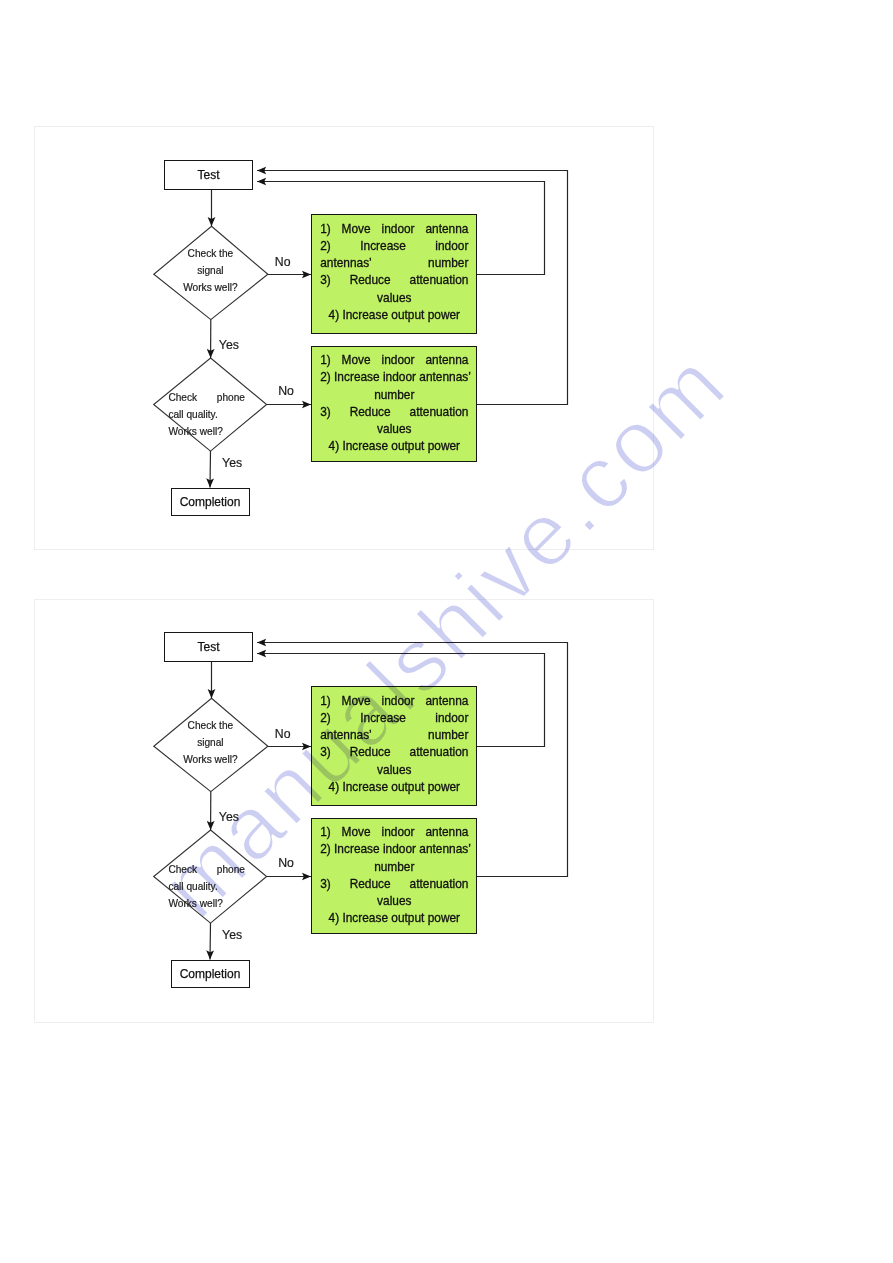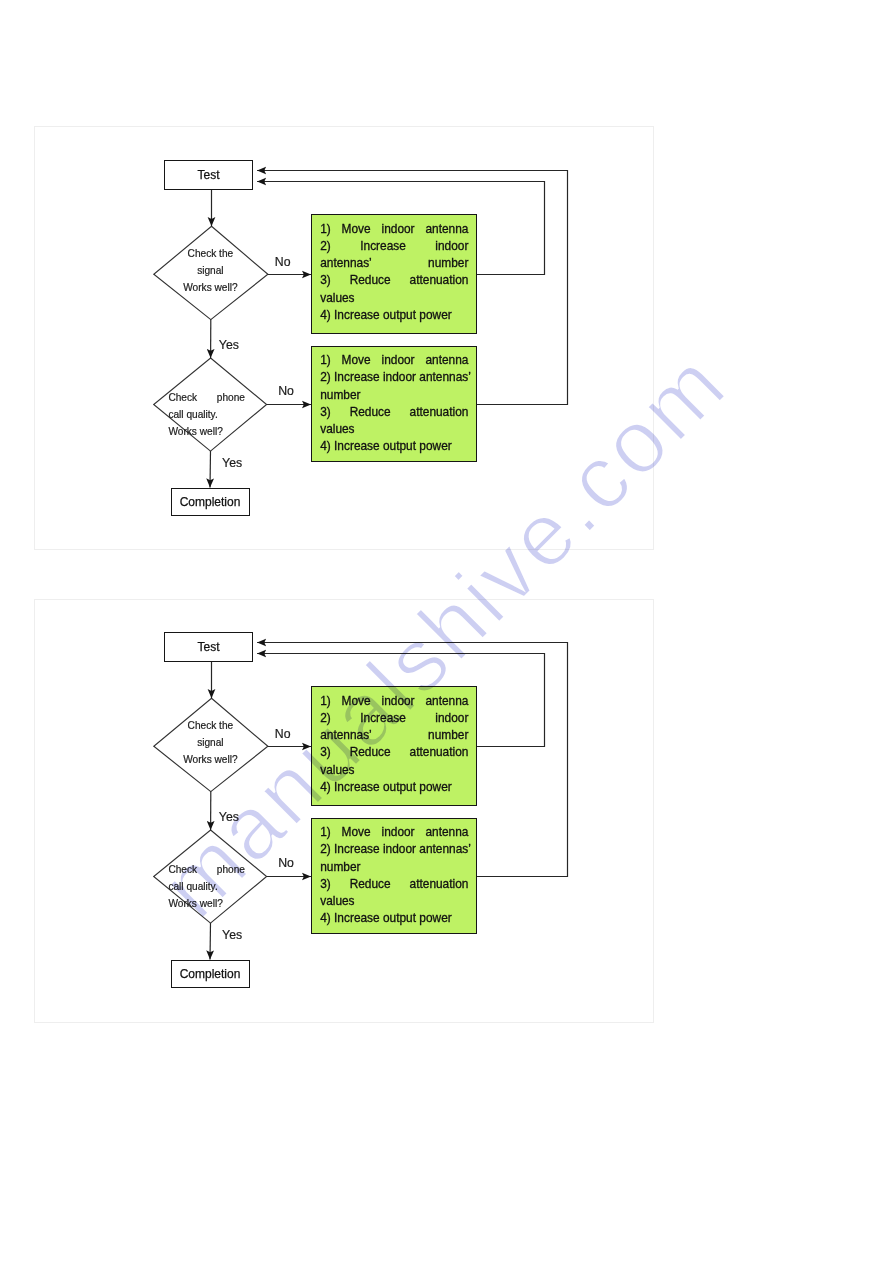--- a/index.html
+++ b/index.html
@@ -22,21 +22,21 @@
   .link{stroke:#262626;stroke-width:1.2;fill:none;}
   .nodetext{font-family:"Liberation Sans",sans-serif;font-size:10.15px;fill:#1c1c1c;
        white-space:pre;stroke:#1c1c1c;stroke-width:0.2px;}
   .edgelabel{font-family:"Liberation Sans",sans-serif;font-size:12.3px;fill:#1c1c1c;
        stroke:#1c1c1c;stroke-width:0.2px;}
 
   .layer-boxes{position:absolute;left:0;top:0;width:893px;height:1263px;z-index:3;}
   .abox{position:absolute;box-sizing:border-box;border:1.7px solid #161616;background:#bef264;
        padding:5.6px 7.6px 0 8.2px;}
   .abox .ln{font-family:"Liberation Sans",sans-serif;font-size:11.9px;color:#111111;
-       line-height:17.25px;text-align:left;white-space:nowrap;-webkit-text-stroke:0.3px #111111;}
+       line-height:17.25px;text-align:center;white-space:nowrap;-webkit-text-stroke:0.3px #111111;}
   .abox .ln.just{text-align:justify;text-align-last:justify;white-space:normal;}
   .nodebox{position:absolute;box-sizing:border-box;border:1.7px solid #161616;background:#ffffff;
        display:flex;align-items:center;justify-content:center;
        font-family:"Liberation Sans",sans-serif;font-size:12.0px;color:#111111;
        -webkit-text-stroke:0.25px #111111;}
 </style>
 </head>
 <body>
 
 <div class="page">

